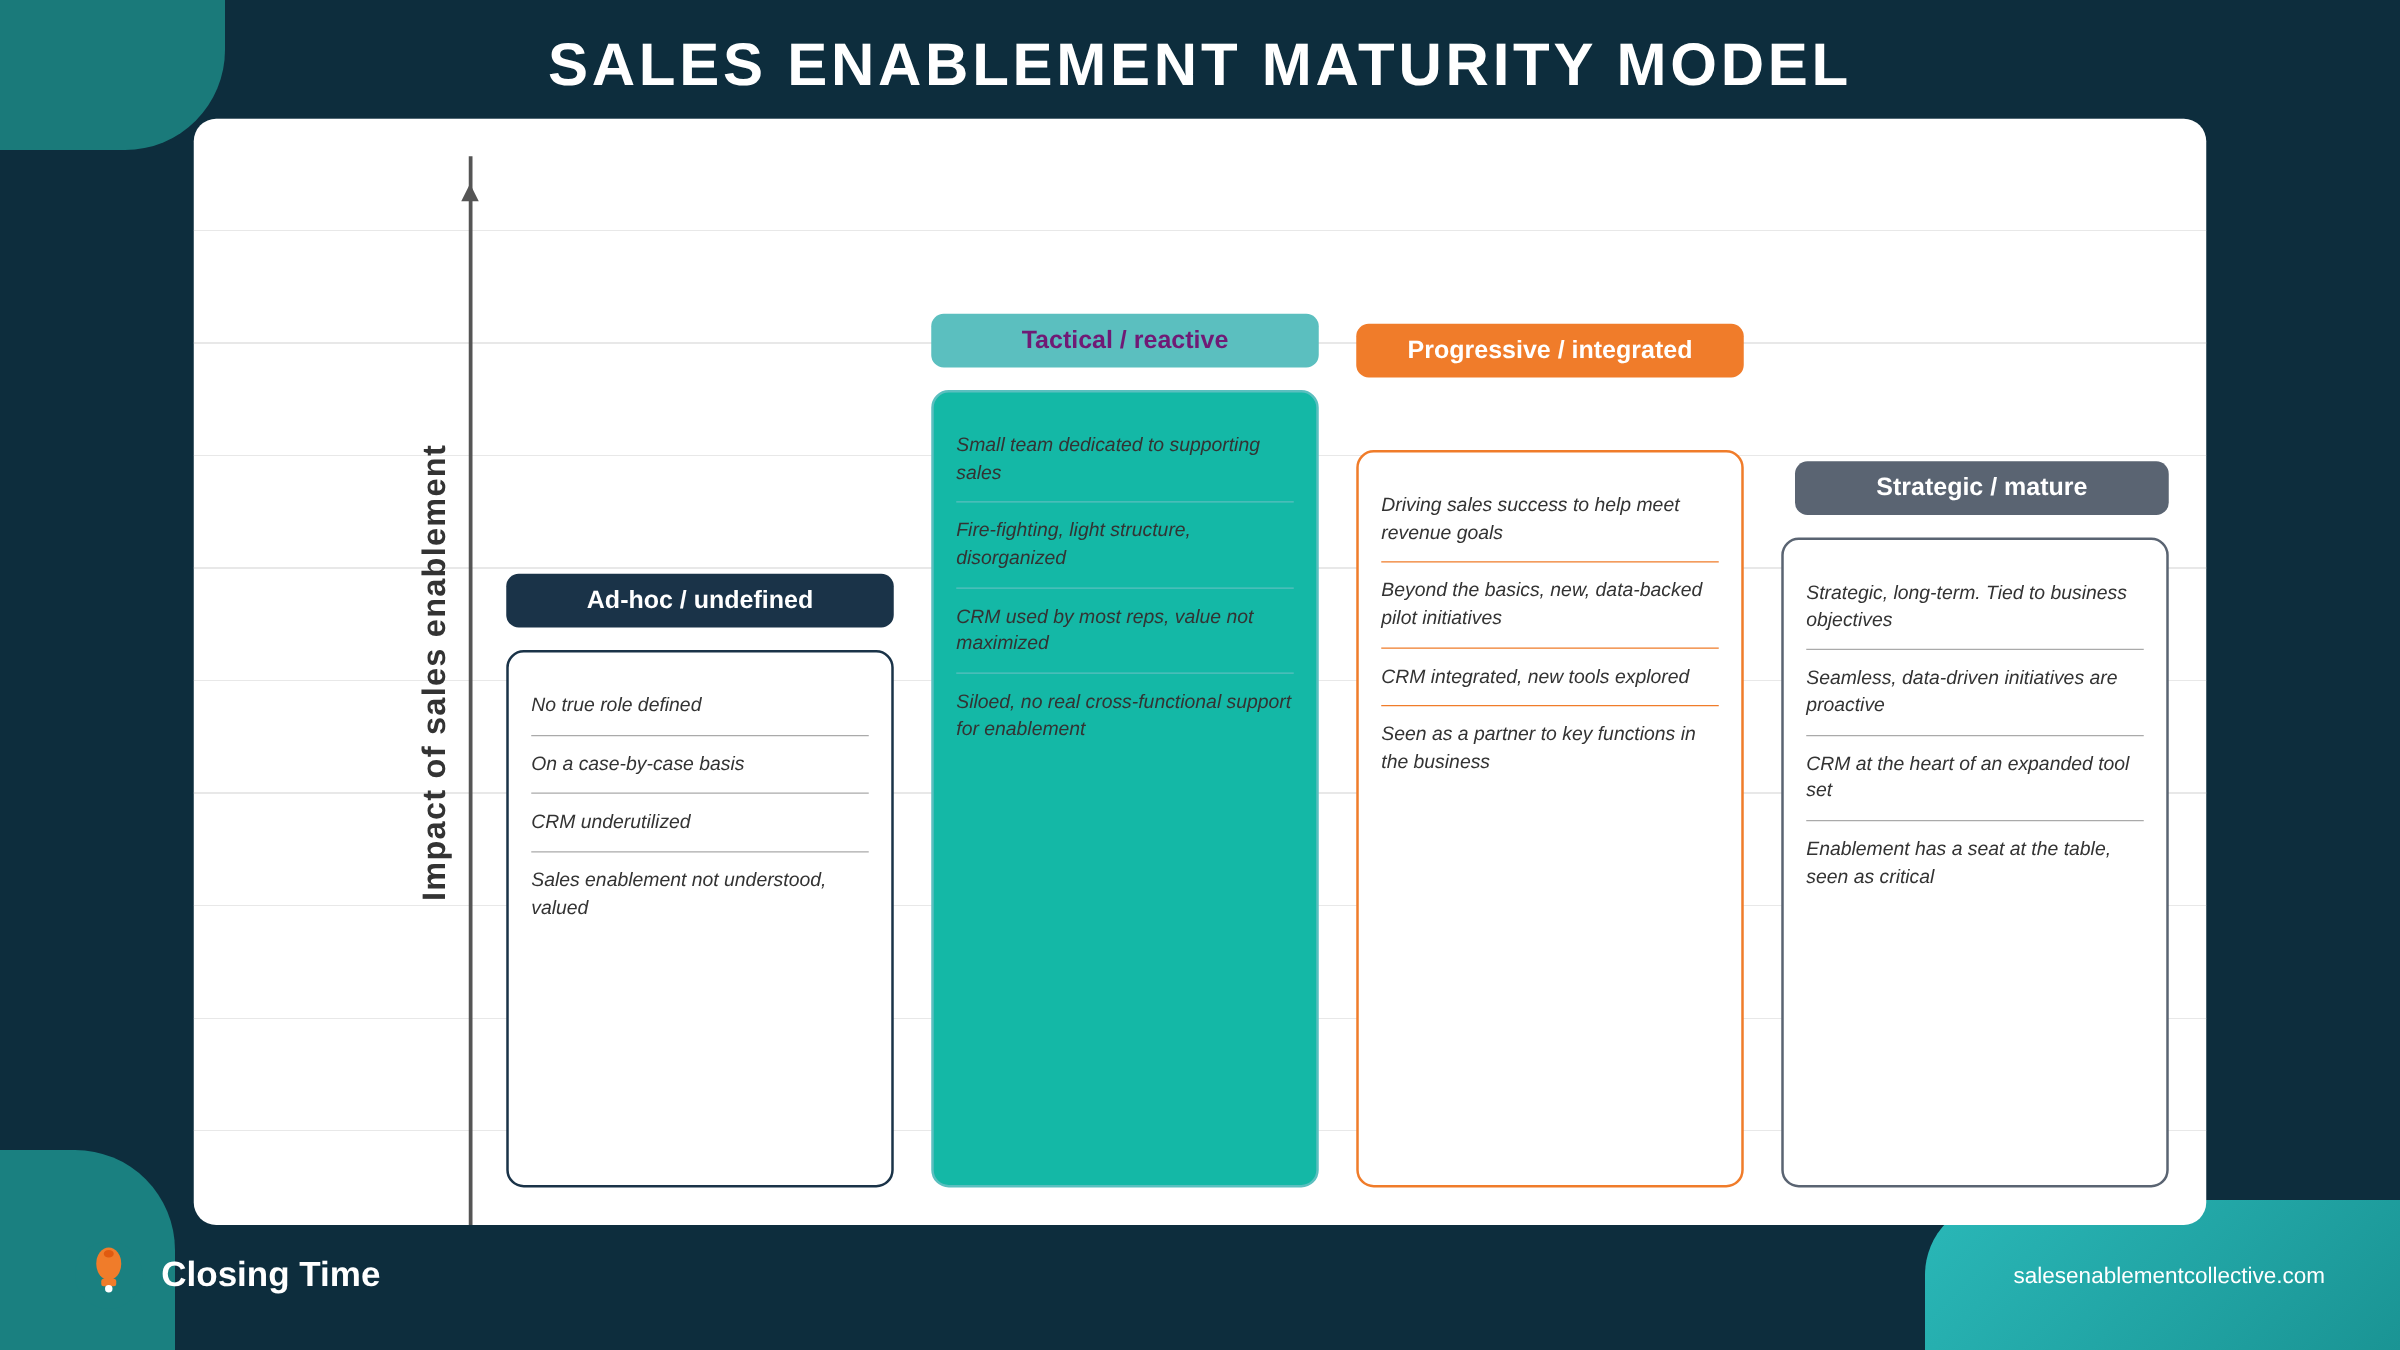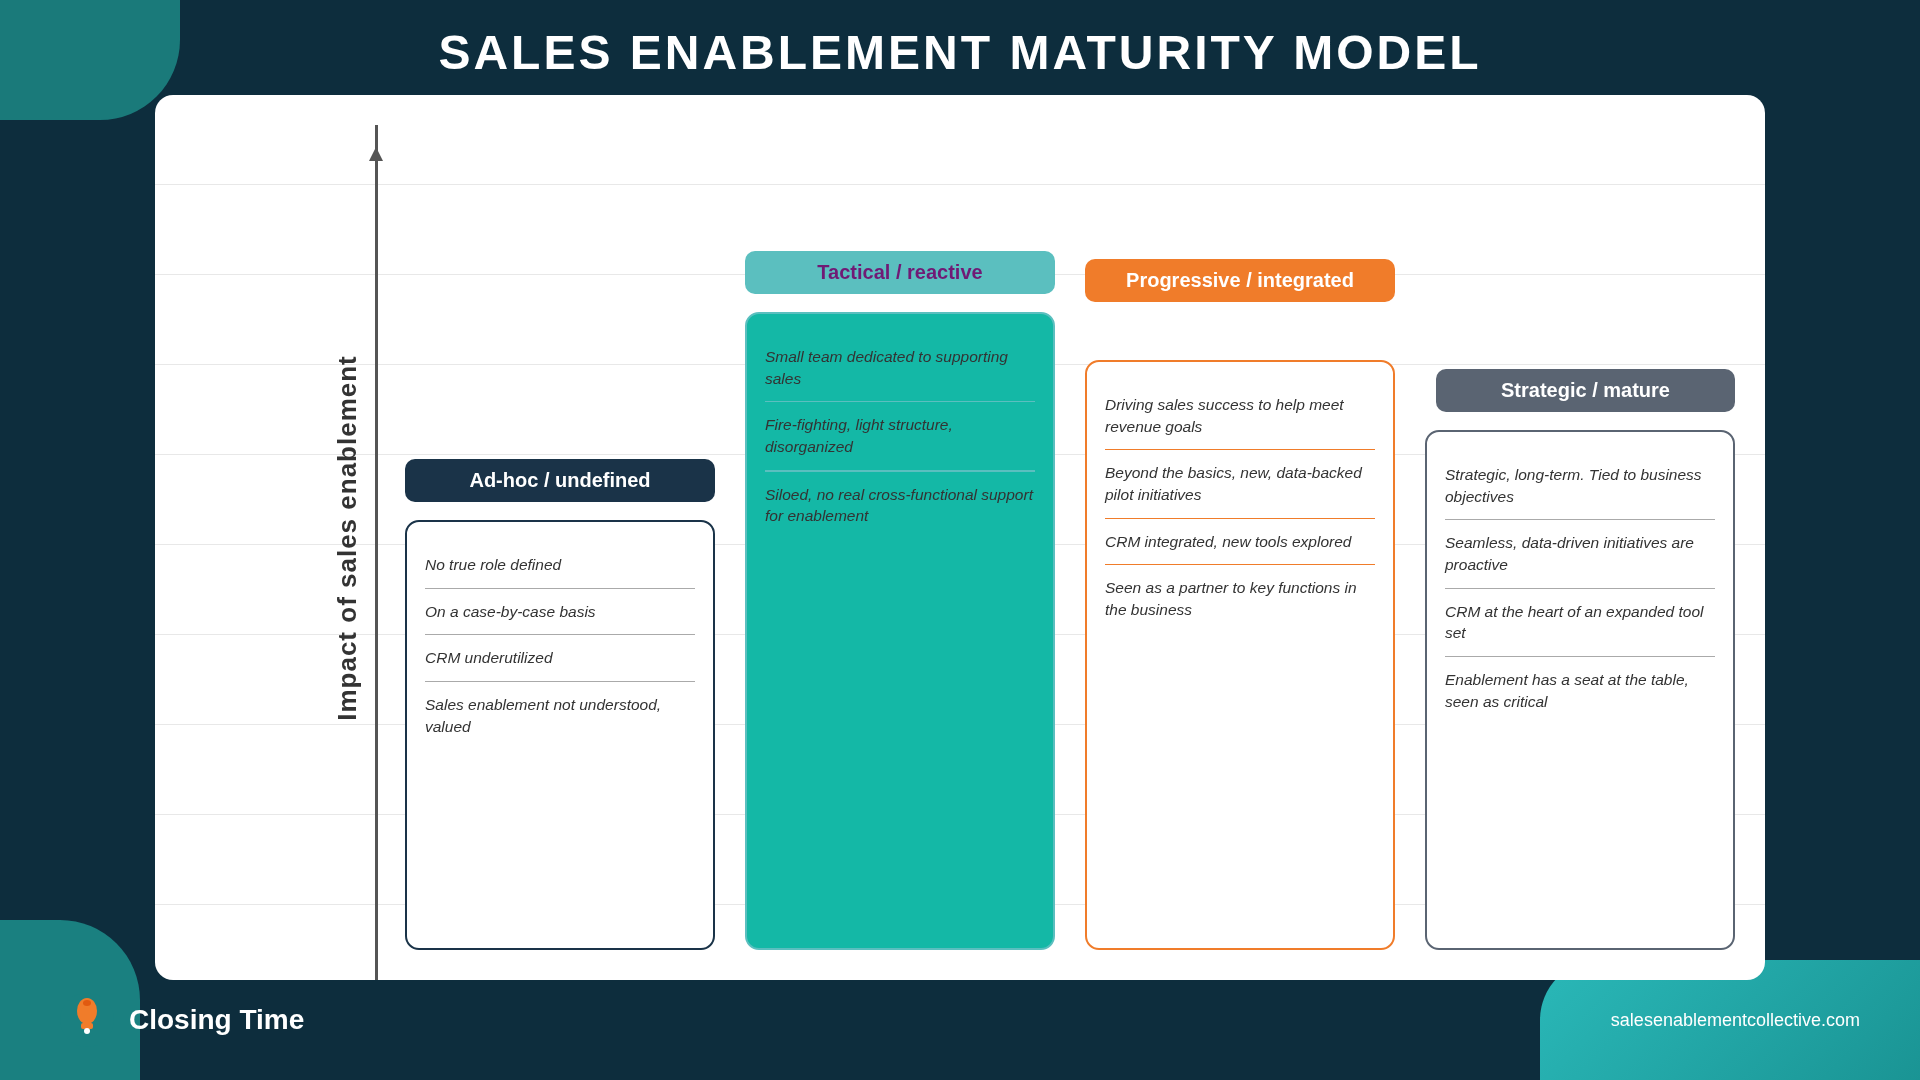--- a/index.html
+++ b/index.html
@@ -298,20 +298,21 @@
             <div class="card-item">Sales enablement not understood, valued</div>
           </div>
         </div>
         <div class="col-wrapper tactical">
           <div class="col-header tactical">Tactical / reactive</div>
           <div class="col-card tactical">
             <div class="card-item">Small team dedicated to supporting sales</div>
             <div class="card-divider teal"></div>
             <div class="card-item">Fire-fighting, light structure, disorganized</div>
             <div class="card-divider teal"></div>
+            <div class="card-item">CRM used by most reps, value not maximized</div>
             <div class="card-divider teal"></div>
             <div class="card-item">Siloed, no real cross-functional support for enablement</div>
           </div>
         </div>
         <div class="col-wrapper progressive">
           <div class="col-header progressive">Progressive / integrated</div>
           <div class="col-card progressive">
             <div class="card-item">Driving sales success to help meet revenue goals</div>
             <div class="card-divider orange"></div>
             <div class="card-item">Beyond the basics, new, data-backed pilot initiatives</div>

